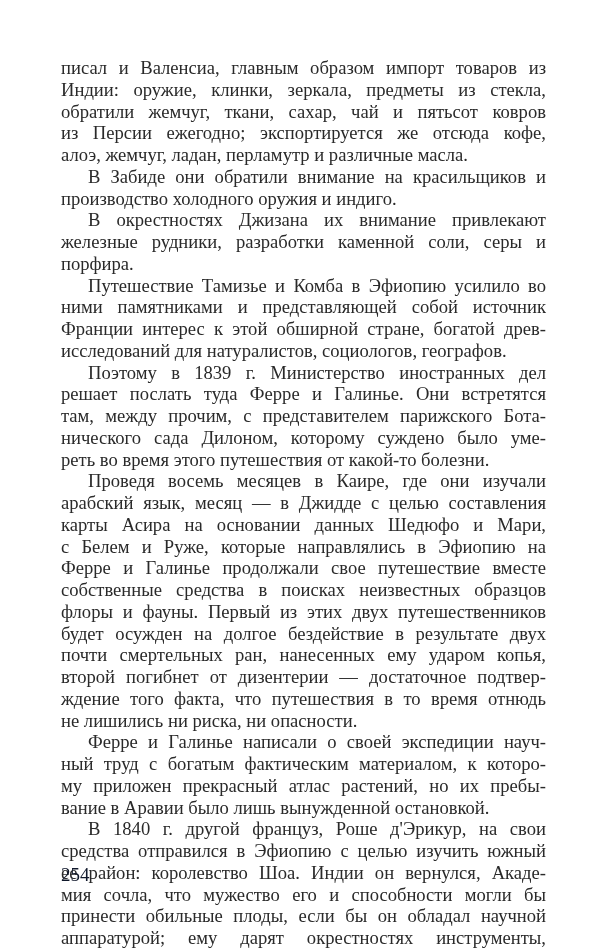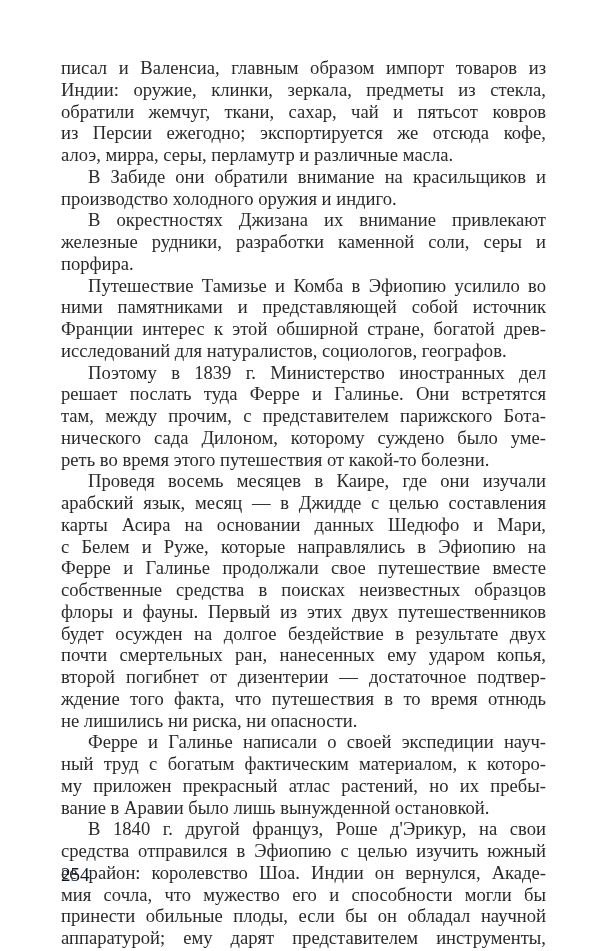--- a/index.html
+++ b/index.html
@@ -11,21 +11,21 @@
   .pnum { position:absolute; left:61px; top:864px; font-family:"Liberation Serif", "DejaVu Serif", serif; font-size:19px; color:#0f172a; }
 </style>
 </head>
 <body>
 
 <div class="page" id="page-body">
     <span class="line">писал и Валенсиа, главным образом импорт товаров из</span>
     <span class="line">Индии: оружие, клинки, зеркала, предметы из стекла,</span>
     <span class="line">обратили жемчуг, ткани, сахар, чай и пятьсот ковров</span>
     <span class="line">из Персии ежегодно; экспортируется же отсюда кофе,</span>
-    <span class="line last">алоэ, мирра, серы, перламутр и различные масла.</span>
+    <span class="line last">алоэ, жемчуг, ладан, перламутр и различные масла.</span>
     <span class="line indent">В Забиде они обратили внимание на красильщиков и</span>
     <span class="line last">производство холодного оружия и индиго.</span>
     <span class="line indent">В окрестностях Джизана их внимание привлекают</span>
     <span class="line">железные рудники, разработки каменной соли, серы и</span>
     <span class="line last">порфира.</span>
     <span class="line indent">Путешествие Тамизье и Комба в Эфиопию усилило во</span>
     <span class="line">ними памятниками и представляющей собой источник</span>
     <span class="line">Франции интерес к этой обширной стране, богатой древ-</span>
     <span class="line last">исследований для натуралистов, социологов, географов.</span>
     <span class="line indent">Поэтому в 1839 г. Министерство иностранных дел</span>
@@ -47,16 +47,16 @@
     <span class="line last">не лишились ни риска, ни опасности.</span>
     <span class="line indent">Ферре и Галинье написали о своей экспедиции науч-</span>
     <span class="line">ный труд с богатым фактическим материалом, к которо-</span>
     <span class="line">му приложен прекрасный атлас растений, но их пребы-</span>
     <span class="line last">вание в Аравии было лишь вынужденной остановкой.</span>
     <span class="line indent">В 1840 г. другой француз, Роше д'Эрикур, на свои</span>
     <span class="line">средства отправился в Эфиопию с целью изучить южный</span>
     <span class="line">ее район: королевство Шоа. Индии он вернулся, Акаде-</span>
     <span class="line">мия сочла, что мужество его и способности могли бы</span>
     <span class="line">принести обильные плоды, если бы он обладал научной</span>
-    <span class="line">аппаратурой; ему дарят представителем инструменты,</span>
+    <span class="line">аппаратурой; ему дарят окрестностях инструменты,</span>
     <span class="line">учат обращению с ними и в 1842 г. снова отправляют в</span>
   </div>
 <div class="pnum">254</div>
 
 </body></html>

